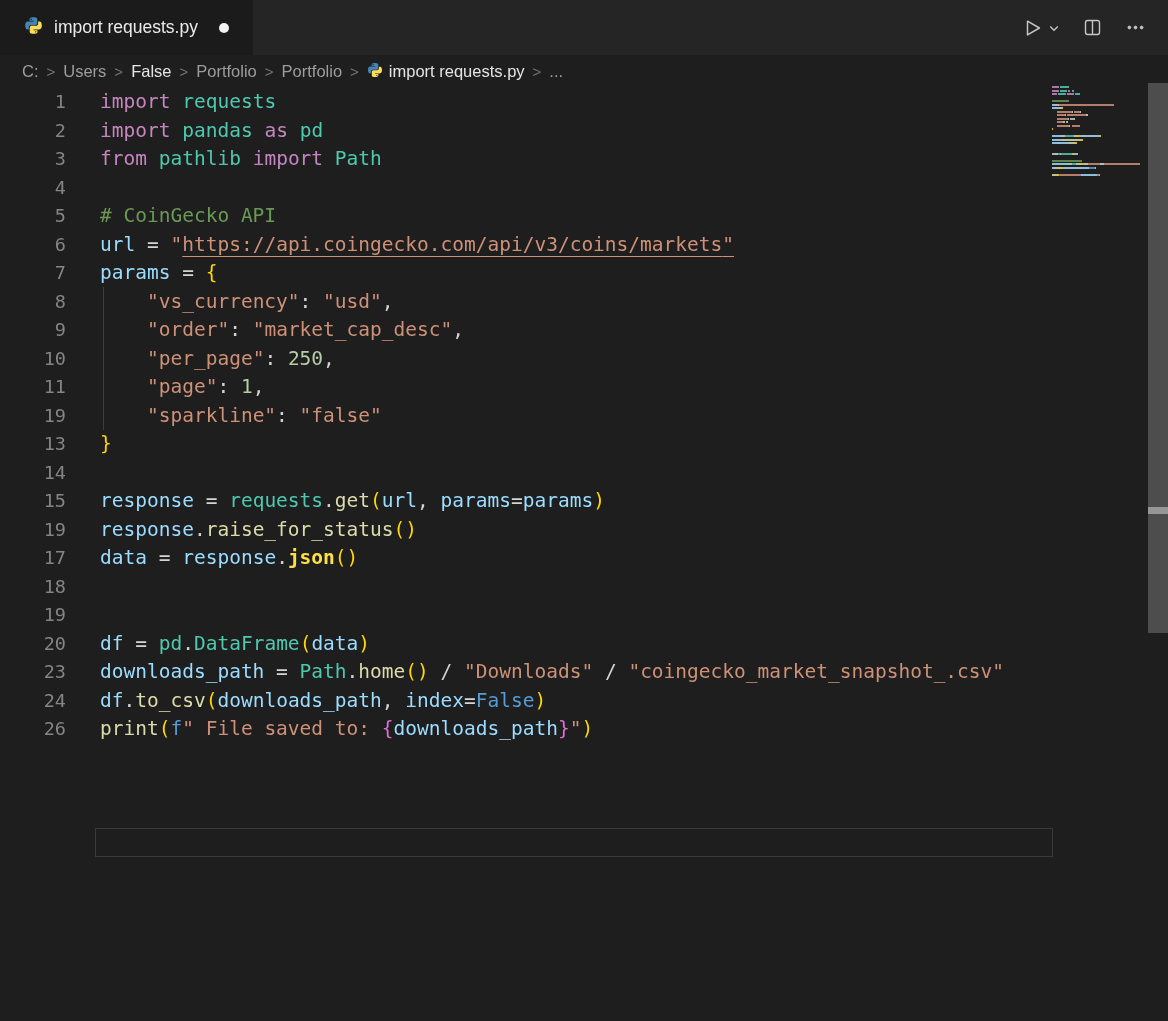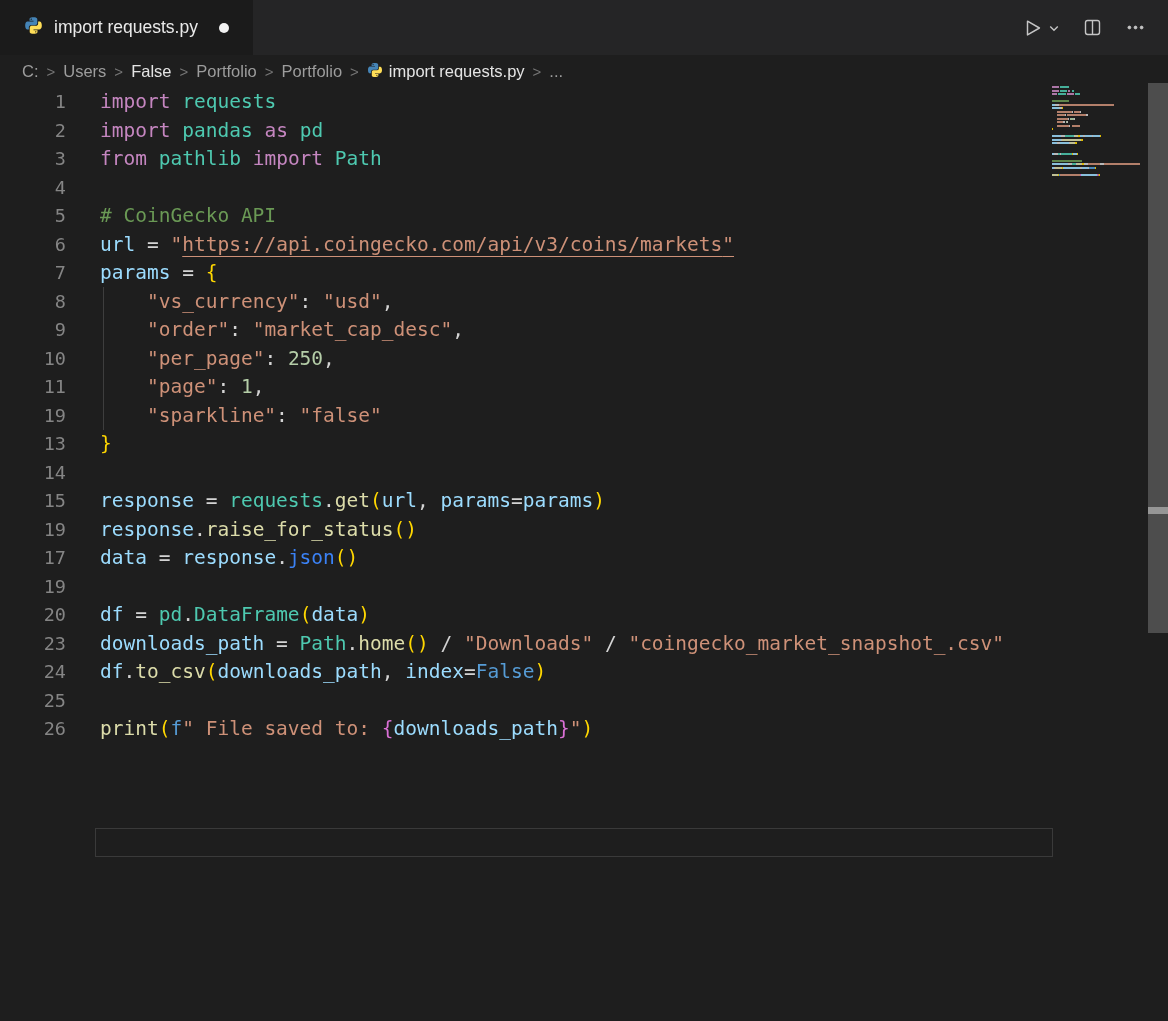--- a/index.html
+++ b/index.html
@@ -132,26 +132,26 @@
         <div class="line"><span class="ln">7</span><span class="lc"><span style="color: rgb(156, 220, 254);">params</span><span style="color: rgb(212, 212, 212);"> = </span><span style="color: rgb(255, 215, 0);">{</span></span></div>
         <div class="line"><span class="ln">8</span><span class="lc"><span style="color: rgb(212, 212, 212);">    </span><span style="color: rgb(206, 145, 120);">"vs_currency"</span><span style="color: rgb(212, 212, 212);">:</span><span style="color: rgb(212, 212, 212);"> </span><span style="color: rgb(206, 145, 120);">"usd"</span><span style="color: rgb(212, 212, 212);">,</span></span></div>
         <div class="line"><span class="ln">9</span><span class="lc"><span style="color: rgb(212, 212, 212);">    </span><span style="color: rgb(206, 145, 120);">"order"</span><span style="color: rgb(212, 212, 212);">:</span><span style="color: rgb(212, 212, 212);"> </span><span style="color: rgb(206, 145, 120);">"market_cap_desc"</span><span style="color: rgb(212, 212, 212);">,</span></span></div>
         <div class="line"><span class="ln">10</span><span class="lc"><span style="color: rgb(212, 212, 212);">    </span><span style="color: rgb(206, 145, 120);">"per_page"</span><span style="color: rgb(212, 212, 212);">:</span><span style="color: rgb(212, 212, 212);"> </span><span style="color: rgb(181, 206, 168);">250</span><span style="color: rgb(212, 212, 212);">,</span></span></div>
         <div class="line"><span class="ln">11</span><span class="lc"><span style="color: rgb(212, 212, 212);">    </span><span style="color: rgb(206, 145, 120);">"page"</span><span style="color: rgb(212, 212, 212);">:</span><span style="color: rgb(212, 212, 212);"> </span><span style="color: rgb(181, 206, 168);">1</span><span style="color: rgb(212, 212, 212);">,</span></span></div>
         <div class="line"><span class="ln">19</span><span class="lc"><span style="color: rgb(212, 212, 212);">    </span><span style="color: rgb(206, 145, 120);">"sparkline"</span><span style="color: rgb(212, 212, 212);">:</span><span style="color: rgb(212, 212, 212);"> </span><span style="color: rgb(206, 145, 120);">"false"</span></span></div>
         <div class="line"><span class="ln">13</span><span class="lc"><span style="color: rgb(255, 215, 0);">}</span></span></div>
         <div class="line"><span class="ln">14</span><span class="lc"></span></div>
         <div class="line"><span class="ln">15</span><span class="lc"><span style="color: rgb(156, 220, 254);">response</span><span style="color: rgb(212, 212, 212);"> = </span><span style="color: rgb(78, 201, 176);">requests</span><span style="color: rgb(212, 212, 212);">.</span><span style="color: rgb(220, 220, 170);">get</span><span style="color: rgb(255, 215, 0);">(</span><span style="color: rgb(156, 220, 254);">url</span><span style="color: rgb(212, 212, 212);">, </span><span style="color: rgb(156, 220, 254);">params</span><span style="color: rgb(212, 212, 212);">=</span><span style="color: rgb(156, 220, 254);">params</span><span style="color: rgb(255, 215, 0);">)</span></span></div>
         <div class="line"><span class="ln">19</span><span class="lc"><span style="color: rgb(156, 220, 254);">response</span><span style="color: rgb(212, 212, 212);">.</span><span style="color: rgb(220, 220, 170);">raise_for_status</span><span style="color: rgb(255, 215, 0);">()</span></span></div>
-        <div class="line"><span class="ln">17</span><span class="lc"><span style="color: rgb(156, 220, 254);">data</span><span style="color: rgb(212, 212, 212);"> = </span><span style="color: rgb(156, 220, 254);">response</span><span style="color: rgb(212, 212, 212);">.</span><span style="color: #3b82f6;">json</span><span style="color: rgb(255, 215, 0);">()</span></span></div>
+        <div class="line"><span class="ln">17</span><span class="lc"><span style="color: rgb(156, 220, 254);">data</span><span style="color: rgb(212, 212, 212);"> = </span><span style="color: rgb(156, 220, 254);">response</span><span style="color: rgb(212, 212, 212);">.</span><span style="color: #fde047; font-weight: bold;">json</span><span style="color: rgb(255, 215, 0);">()</span></span></div>
+        <div class="line"><span class="ln">18</span><span class="lc"></span></div>
         <div class="line"><span class="ln">19</span><span class="lc"></span></div>
         <div class="line"><span class="ln">20</span><span class="lc"><span style="color: rgb(156, 220, 254);">df</span><span style="color: rgb(212, 212, 212);"> = </span><span style="color: rgb(78, 201, 176);">pd</span><span style="color: rgb(212, 212, 212);">.</span><span style="color: rgb(78, 201, 176);">DataFrame</span><span style="color: rgb(255, 215, 0);">(</span><span style="color: rgb(156, 220, 254);">data</span><span style="color: rgb(255, 215, 0);">)</span></span></div>
         <div class="line"><span class="ln">23</span><span class="lc"><span style="color: rgb(156, 220, 254);">downloads_path</span><span style="color: rgb(212, 212, 212);"> = </span><span style="color: rgb(78, 201, 176);">Path</span><span style="color: rgb(212, 212, 212);">.</span><span style="color: rgb(220, 220, 170);">home</span><span style="color: rgb(255, 215, 0);">()</span><span style="color: rgb(212, 212, 212);"> / </span><span style="color: rgb(206, 145, 120);">"Downloads"</span><span style="color: rgb(212, 212, 212);"> / </span><span style="color: rgb(206, 145, 120);">"coingecko_market_snapshot_.csv"</span></span></div>
         <div class="line"><span class="ln">24</span><span class="lc"><span style="color: rgb(156, 220, 254);">df</span><span style="color: rgb(212, 212, 212);">.</span><span style="color: rgb(220, 220, 170);">to_csv</span><span style="color: rgb(255, 215, 0);">(</span><span style="color: rgb(156, 220, 254);">downloads_path</span><span style="color: rgb(212, 212, 212);">, </span><span style="color: rgb(156, 220, 254);">index</span><span style="color: rgb(212, 212, 212);">=</span><span style="color: rgb(86, 156, 214);">False</span><span style="color: rgb(255, 215, 0);">)</span></span></div>
-        <div class="line"><span class="ln">25</span><span class="lc"></span></div>
         <div class="line"><span class="ln">26</span><span class="lc"><span style="color: rgb(220, 220, 170);">print</span><span style="color: rgb(255, 215, 0);">(</span><span style="color: rgb(86, 156, 214);">f</span><span style="color: rgb(206, 145, 120);">" File saved to: </span><span style="color: rgb(218, 112, 214);">{</span><span style="color: rgb(156, 220, 254);">downloads_path</span><span style="color: rgb(218, 112, 214);">}</span><span style="color: rgb(206, 145, 120);">"</span><span style="color: rgb(255, 215, 0);">)</span></span></div>
       </div>
     <div class="minimap" id="minimap">
         <div class="mm-line">
           <span class="mm-seg" style="width: 6.9px; background: rgb(197, 134, 192);"></span>
           <span class="mm-seg" style="width: 1.15px; background: transparent;"></span>
           <span class="mm-seg" style="width: 9.2px; background: rgb(78, 201, 176);"></span>
         </div>
         <div class="mm-line">
           <span class="mm-seg" style="width: 6.9px; background: rgb(197, 134, 192);"></span>

